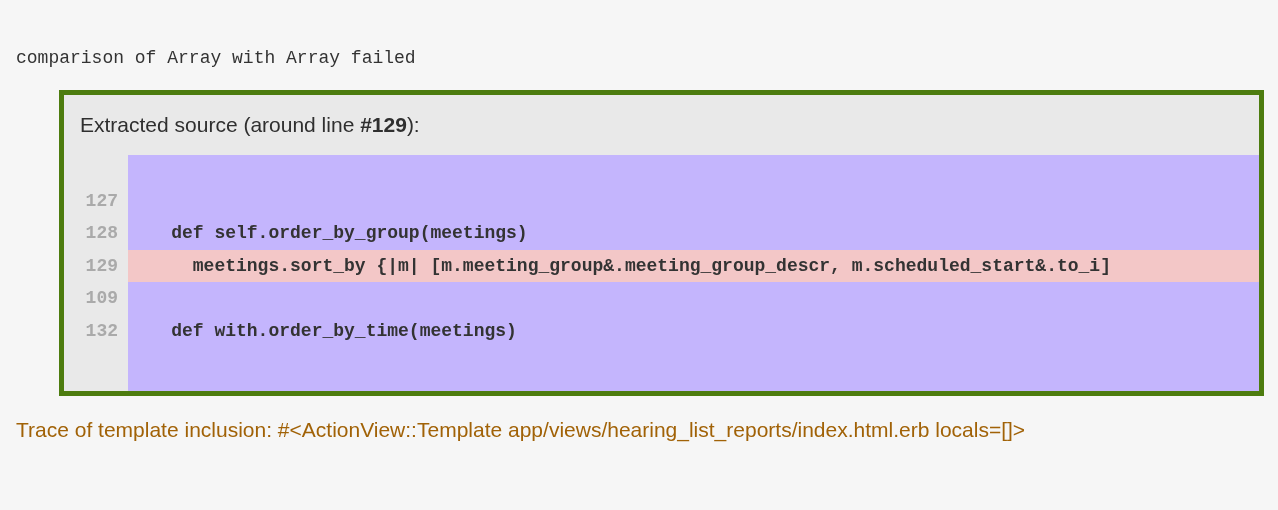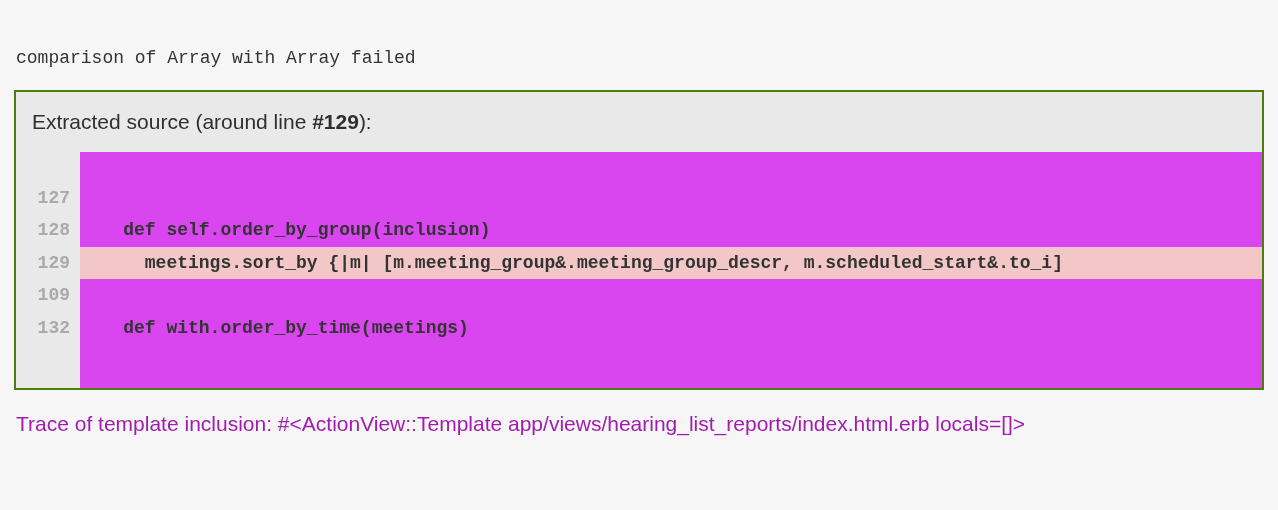--- a/index.html
+++ b/index.html
@@ -16,22 +16,23 @@
       width: 1278px;
     }
     .error-message {
       font-family: "SFMono-Regular", Consolas, "Liberation Mono", Menlo, Courier, monospace;
       font-size: 18px;
       color: #333;
       padding: 4px 2px 22px 2px;
       margin-top: 30px;
     }
     .source-box {
-      border: 2px solid #4d7c0f;
-      background: #d946ef;
+      border: 5px solid #4d7c0f;
+      background: #c4b5fd;
+      margin-left: 45px;
     }
     .source-header {
       background: #e9e9e9;
       padding: 18px 16px;
       font-size: 21px;
       color: #2f2f2f;
     }
     .source-header .bold {
       font-weight: 700;
     }
@@ -72,21 +73,21 @@
       padding-top: 30px;
     }
     .code-line.pad-bottom {
       padding-bottom: 44px;
     }
     .code-line.highlight {
       background: #f3c7c7;
     }
     .trace {
       font-size: 21px;
-      color: #a21caf;
+      color: #a16207;
       padding: 22px 2px 6px 2px;
     }
   </style>
 </head>
 <body>
 
 <div class="error-message">comparison of Array with Array failed</div>
 
 <div class="source-box">
   <div class="source-header">
@@ -97,21 +98,21 @@
       <col class="gutter-col">
       <col>
     </colgroup>
     <tbody>
       <tr>
         <td class="gutter pad-top">127</td>
         <td class="code-line pad-top"></td>
       </tr>
       <tr>
         <td class="gutter">128</td>
-        <td class="code-line">    def self.order_by_group(inclusion)</td>
+        <td class="code-line">    def self.order_by_group(meetings)</td>
       </tr>
       <tr>
         <td class="gutter">129</td>
         <td class="code-line highlight">      meetings.sort_by {|m| [m.meeting_group&amp;.meeting_group_descr, m.scheduled_start&amp;.to_i]</td>
       </tr>
       <tr>
         <td class="gutter">109</td>
         <td class="code-line"></td>
       </tr>
       <tr>

